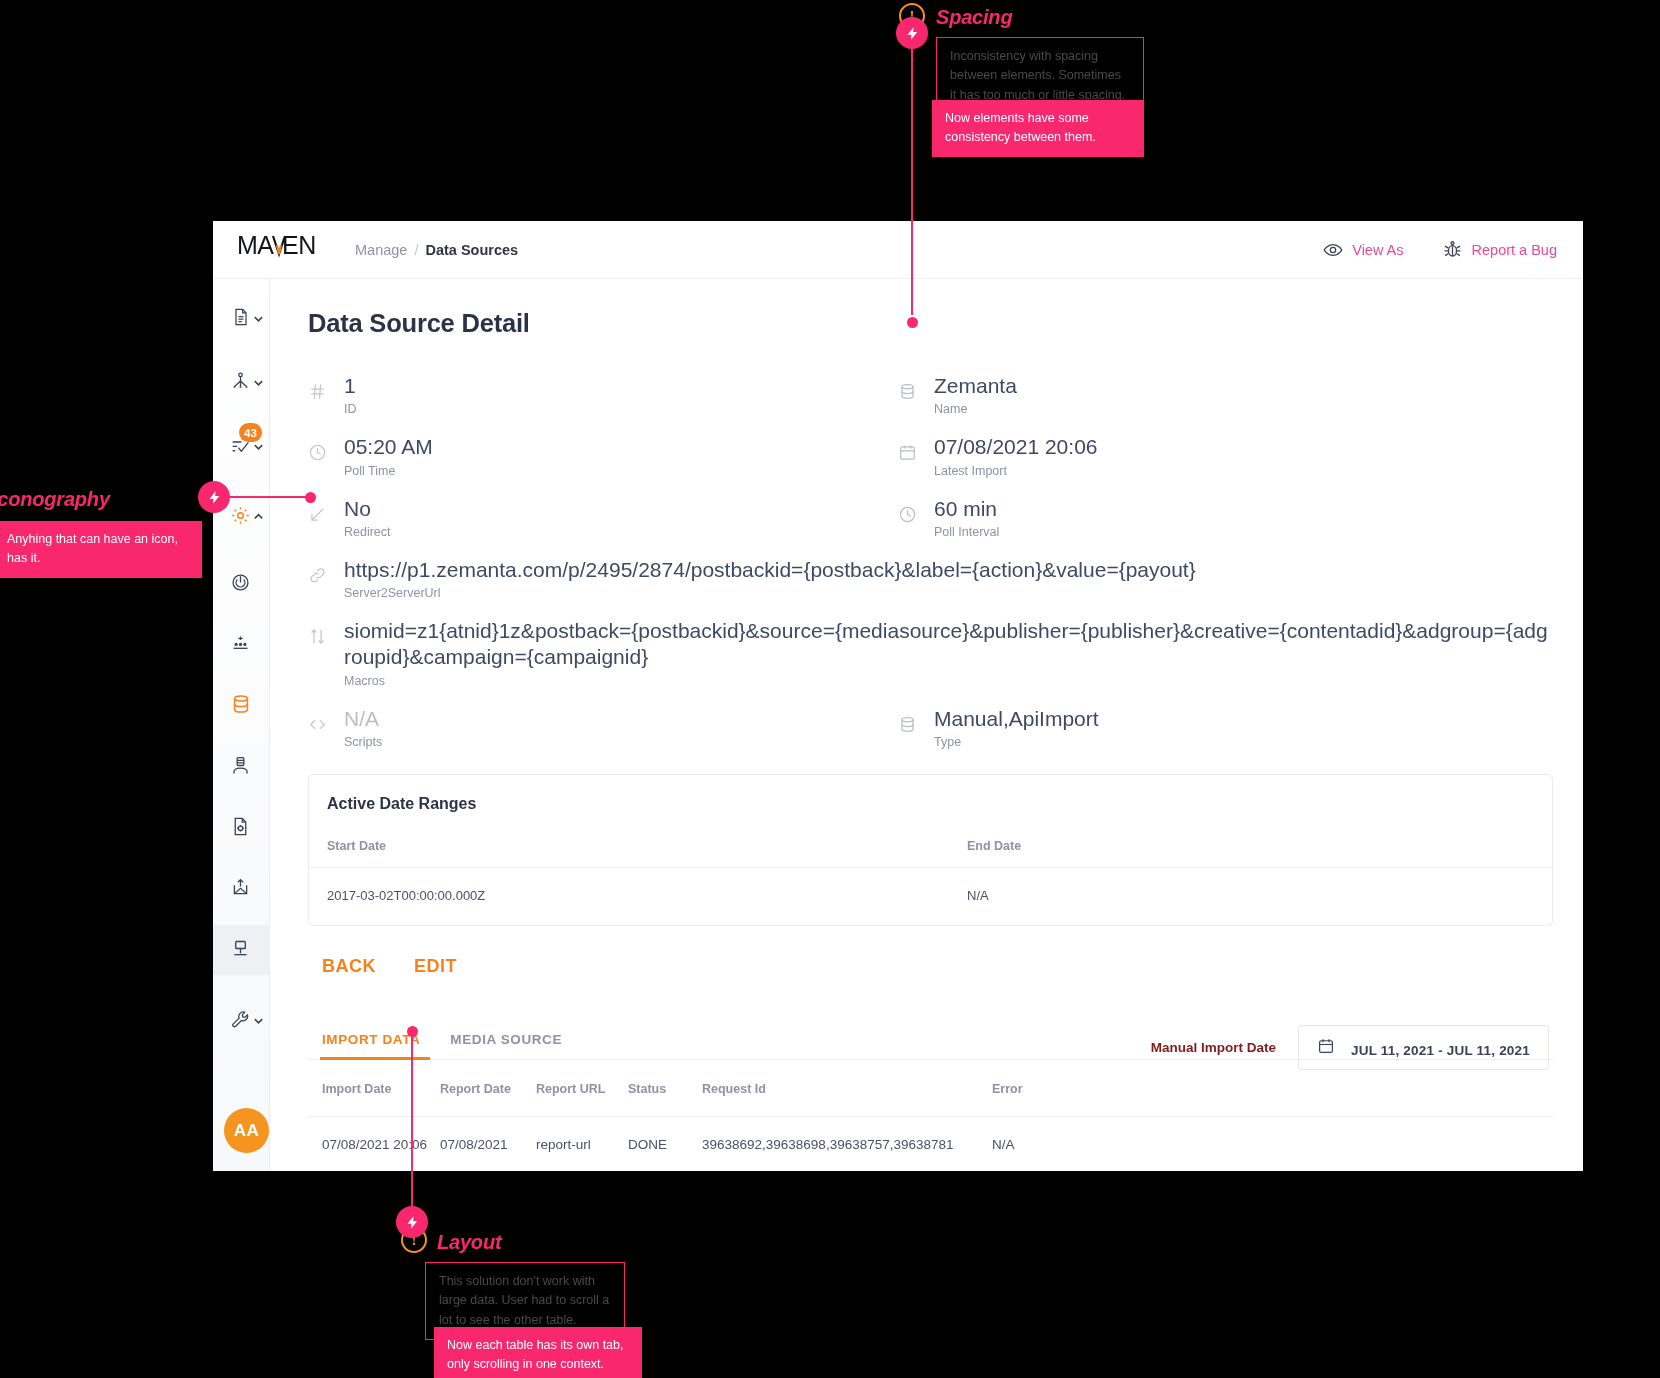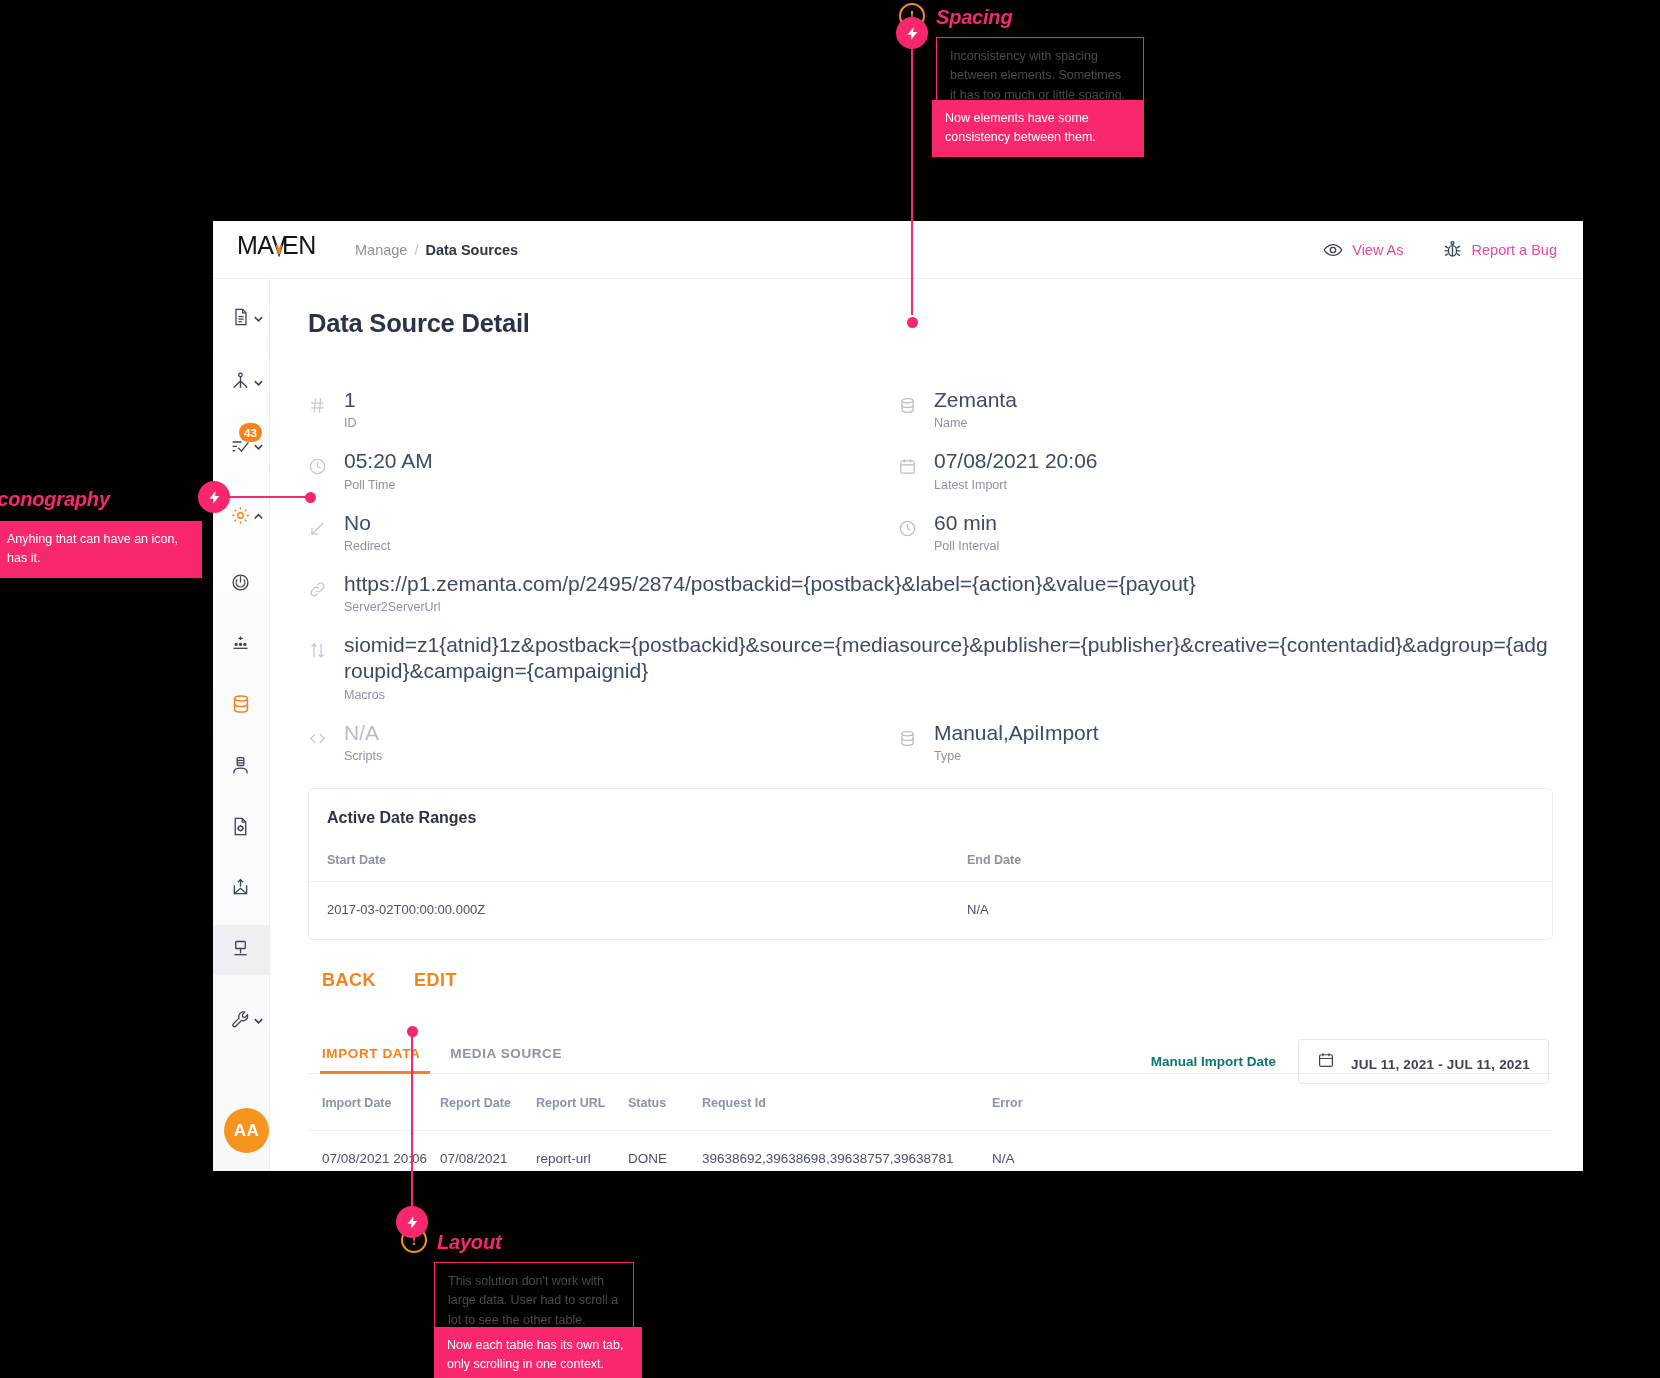--- a/index.html
+++ b/index.html
@@ -106,21 +106,21 @@
   
   .main {
     flex: 1; background: #ffffff;
     padding: 30px 30px 0 38px;
     position: relative;
     overflow: hidden;
   }
   .page-title {
     font-size: 25.5px; font-weight: 700; color: #2c3347;
     letter-spacing: -0.2px;
-    margin-bottom: 40px;
+    margin-bottom: 26px;
   }
 
   
   .field-grid {
     display: grid;
     grid-template-columns: 590px 1fr;
     row-gap: 0px;
   }
   .field {
     display: flex; align-items: flex-start; gap: 16px;
@@ -168,21 +168,21 @@
     font-family: "Liberation Sans", sans-serif;
     font-size: 18px; font-weight: 700; letter-spacing: 0.5px;
     color: #f5821f; cursor: pointer; padding: 0;
   }
 
   
   .mi-row {
     display: flex; align-items: center; justify-content: flex-end;
     gap: 22px; margin-top: 48px; padding-right: 4px;
   }
-  .mi-label { font-size: 13.5px; color: #0f766e; font-weight: 700; }
+  .mi-label { font-size: 13.5px; color: #7f1d1d; font-weight: 700; }
   .date-box {
     display: flex; align-items: flex-end; gap: 16px;
     border: 1px solid #e4e7ec; border-radius: 4px;
     padding: 11px 18px;
     font-size: 13.5px; color: #3b4256; font-weight: 700;
     letter-spacing: 0.2px;
     cursor: pointer; background: #fff;
   }
 
   
@@ -717,17 +717,17 @@
   <div>
     <div class="anno-line" style="left:411px; top:1030px; width:2px; height:180px;"></div>
     <div class="anno-dot" style="left:407px; top:1026px;"></div>
     <div class="warn" style="left:401px; top:1227px;">!</div>
     <div class="bolt" style="left:396px; top:1206px;">
       <svg width="15" height="15" viewBox="0 0 24 24" fill="#ffffff">
           <path d="M13.5 2 4 14h6.2L9.8 22 19.5 9.6h-6.4z"></path>
         </svg>
     </div>
     <div class="anno-title" style="left:437px; top:1231px;">Layout</div>
-    <div class="anno-old" style="left:434px; top:1262px; width:200px;">This solution don't work with large data. User had to scroll a lot to see the other table.</div>
+    <div class="anno-old" style="left:425px; top:1262px; width:200px;">This solution don't work with large data. User had to scroll a lot to see the other table.</div>
     <div class="anno-new" style="left:434px; top:1327px; width:208px;">Now each table has its own tab, only scrolling in one context.</div>
   </div>
 
 </div>
 
 </body></html>

